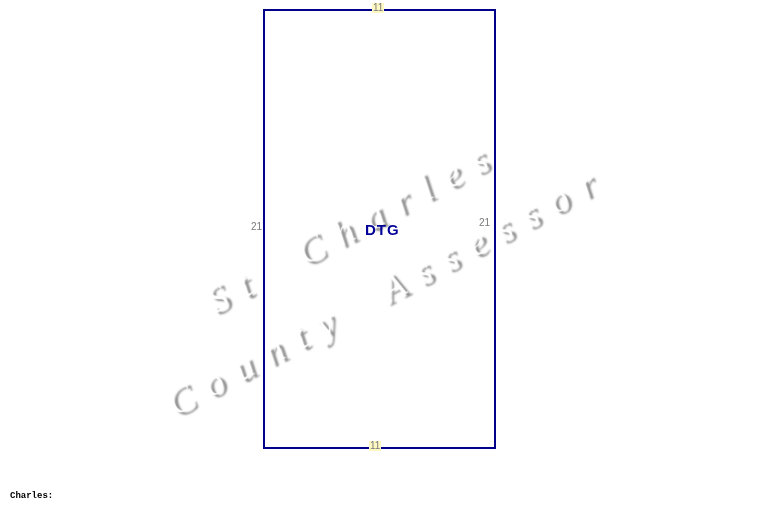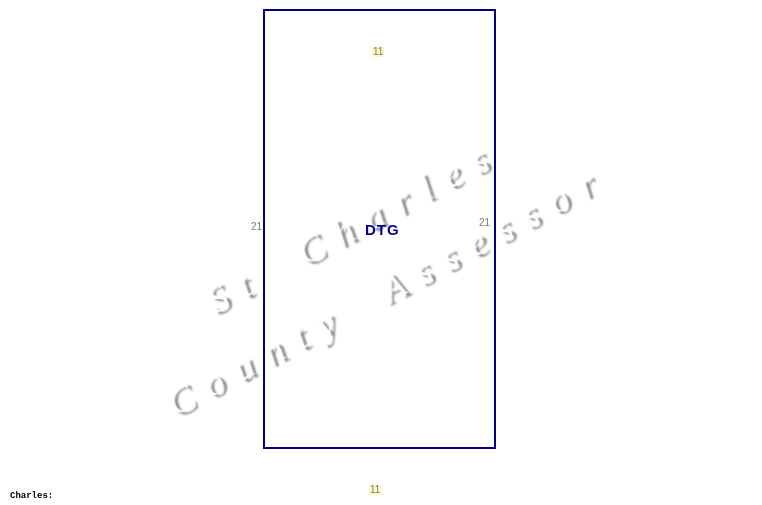--- a/index.html
+++ b/index.html
@@ -54,21 +54,20 @@
   .dim {
     position: absolute;
     font-size: 10px;
     color: var(--dimension, #7a7a7a);
     z-index: 3;
     line-height: 10px;
   }
   .dim.on-line {
     background: #fef9c3;
     padding: 0 1px;
-    margin-top: 44px;
   }
   .dim-top    { left: 372px; top: 3px; }
   .dim-bottom { left: 369px; top: 441px; }
   .dim-left   { left: 251px; top: 222px; }
   .dim-right  { left: 479px; top: 218px; }
 
   
   .bldg-label {
     position: absolute;
     left: 365px;

